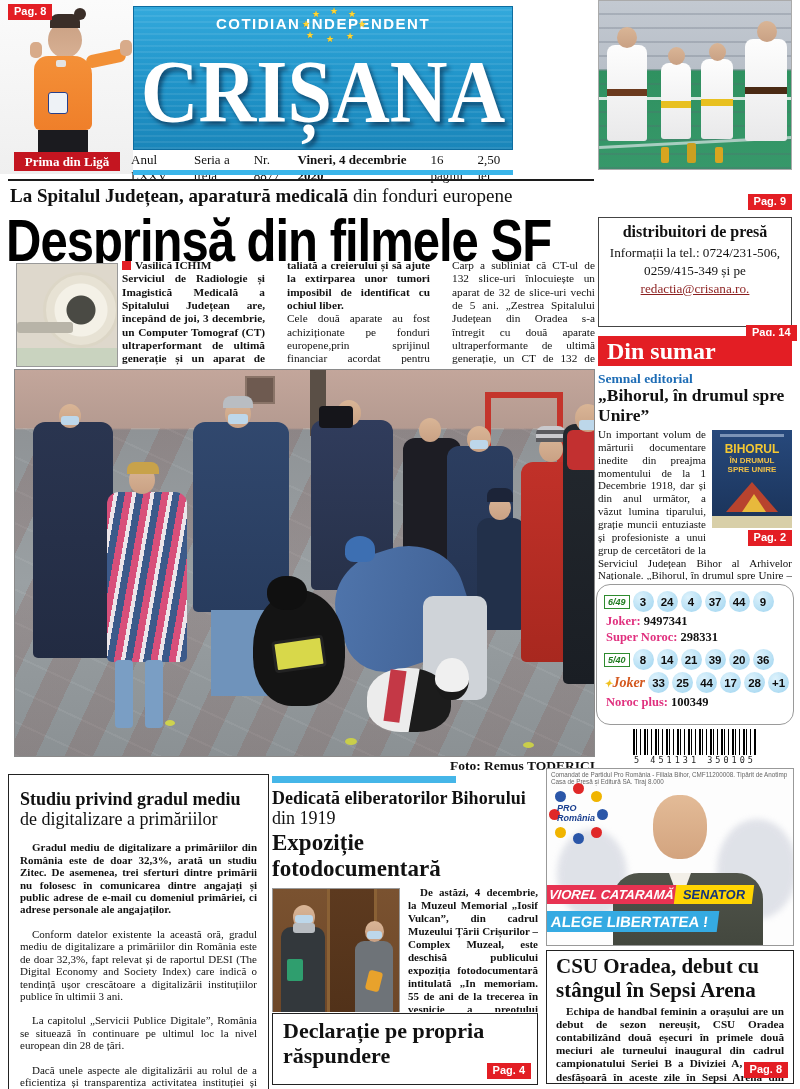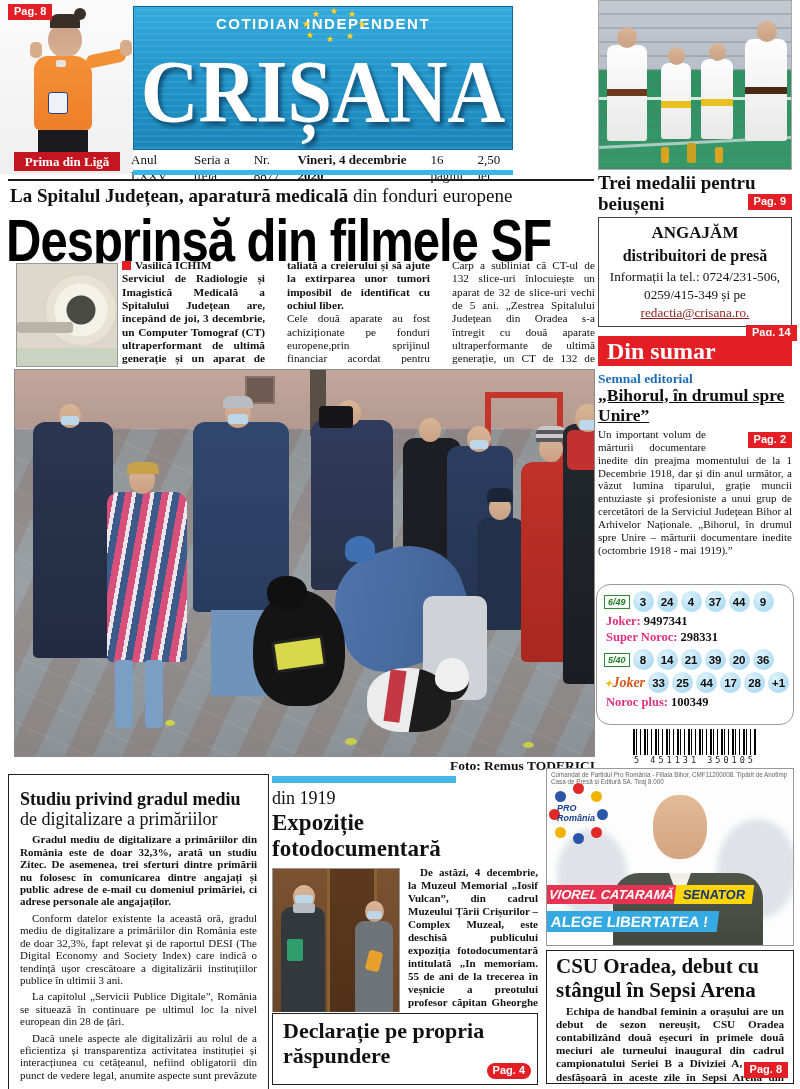--- a/index.html
+++ b/index.html
@@ -47,54 +47,54 @@
   .pp{position:absolute;border-radius:12px 12px 5px 5px;}
   .hd{position:absolute;border-radius:50%;background:linear-gradient(180deg,#d9b596,#c9a184);}
   .msk{position:absolute;background:#bdd7ea;border-radius:3px;}
   .credit{left:295px;top:758px;width:300px;text-align:right;font:bold 13.5px "Liberation Serif",serif;}
   
   .digital{left:8px;top:774px;width:261px;height:356px;border:1.5px solid #222;box-sizing:border-box;
            padding:14px 11px;overflow:hidden;}
   .digital .k1{font:bold 18px "Liberation Serif",serif;line-height:1.12;}
   .digital .k2{font:18px "Liberation Serif",serif;line-height:1.12;}
   .digital h2{margin:2px 0 5px;font:bold 25px "Liberation Serif",serif;}
-  .digital p{margin:4px 0 4px;font:11px "Liberation Serif",serif;line-height:1.13;text-align:justify;text-indent:12px;}
+  .digital p{margin:12px 0 4px;font:11px "Liberation Serif",serif;line-height:1.13;text-align:justify;text-indent:12px;}
   .digital p.b{font-weight:bold;}
   
   .cyanbar{left:272px;top:776px;width:184px;height:7px;background:#45b6e8;}
   .expo{left:272px;top:788px;width:266px;height:224px;overflow:hidden;}
   .expo .k1{font:bold 18px "Liberation Serif",serif;line-height:1.12;}
   .expo .k2{font:18px "Liberation Serif",serif;line-height:1.12;}
   .expo h2{margin:2px 0 4px;font:bold 23px "Liberation Serif",serif;}
   .expo .photo{float:left;width:128px;height:150px;margin:2px 8px 2px 0;border:1px solid #999;
       background:linear-gradient(180deg,#7a5230,#6b4527);overflow:hidden;position:relative;box-sizing:border-box;}
   .expo p{margin:0 0 3px;font:bold 11px "Liberation Serif",serif;line-height:1.18;text-align:justify;text-indent:12px;}
   .declbox{left:272px;top:1013px;width:266px;height:72px;border:1.5px solid #222;box-sizing:border-box;
            padding:4px 10px;position:absolute;}
   .declbox h2{margin:0;font:bold 22px "Liberation Serif",serif;line-height:1.15;}
-  .declbox .badge{position:absolute;right:6px;bottom:5px;border-radius:8px;}
+  .declbox .badge{position:absolute;right:6px;bottom:5px;}
   
   .karate{left:598px;top:0;width:194px;height:170px;overflow:hidden;border:1px solid #aaa;box-sizing:border-box;
     background:repeating-linear-gradient(0deg,rgba(90,100,115,.25) 0 2px,rgba(0,0,0,0) 2px 14px),
                linear-gradient(180deg,#c3c9d1 0,#b8bfc8 68px,#2f9160 70px,#37986a 100%);}
   .kr{position:absolute;background:linear-gradient(180deg,#fdfdfd,#e9e9ea);border-radius:8px 8px 3px 3px;}
   .belt{position:absolute;height:7px;width:100%;left:0;}
   .khead{left:598px;top:173px;width:194px;font:bold 19px "Liberation Serif",serif;line-height:1.1;}
   .khead .badge{position:absolute;right:0;top:21px;}
   .adbox{left:598px;top:217px;width:194px;height:110px;border:1.5px solid #444;box-sizing:border-box;
          text-align:center;padding-top:5px;}
   .adbox .l1{font:bold 17px "Liberation Serif",serif;margin-bottom:4px;}
   .adbox .l2{font:bold 16px "Liberation Serif",serif;margin-bottom:4px;}
   .adbox .l3{font:13.2px "Liberation Serif",serif;margin-bottom:2px;}
   .adbox .em{font:13.2px "Liberation Serif",serif;color:#8b1f1f;text-decoration:underline;}
   .badge14{left:746px;top:325px;}
   .dinsumar{left:598px;top:336px;width:194px;height:30px;background:#e31e24;color:#fff;
             font:bold 24px "Liberation Serif",serif;line-height:30px;padding-left:9px;box-sizing:border-box;}
   .semnal{left:598px;top:371px;color:#1d6cb5;font:bold 13.5px "Liberation Serif",serif;}
-  .bihead{left:598px;top:386px;width:194px;font:bold 17.5px "Liberation Serif",serif;line-height:1.12;text-decoration:underline;}
+  .bihead{left:598px;top:386px;width:194px;font:bold 17.5px "Liberation Serif",serif;line-height:1.12;}
   .bibody{left:598px;top:428px;width:194px;height:152px;font:11px "Liberation Serif",serif;
           line-height:1.17;text-align:justify;overflow:hidden;}
   .bookwrap{float:right;width:80px;margin:2px 0 2px 6px;text-align:right;}
   .book{width:80px;height:98px;background:linear-gradient(180deg,#27497c,#1a3258);position:relative;overflow:hidden;}
   .book .auth{position:absolute;top:4px;left:8px;right:8px;height:3px;background:#9fb4d0;opacity:.7;}
   .book .t1{position:absolute;top:12px;width:100%;text-align:center;color:#f5c832;font:bold 12px "Liberation Sans",sans-serif;}
   .book .t2{position:absolute;top:26px;width:100%;text-align:center;color:#f0c048;font:bold 8px "Liberation Sans",sans-serif;line-height:9px;}
   .book .mt{position:absolute;bottom:16px;left:14px;width:0;height:0;
             border-left:26px solid transparent;border-right:26px solid transparent;border-bottom:30px solid #b8432e;}
   .book .mt2{position:absolute;bottom:16px;left:30px;width:0;height:0;
@@ -266,20 +266,21 @@
     <div class="k1">Studiu privind gradul mediu</div>
     <div class="k2">de digitalizare a primăriilor</div>
     <p class="b">Gradul mediu de digitalizare a primăriilor din România este de doar 32,3%, arată un studiu Zitec. De asemenea, trei sferturi dintre primării nu folosesc în comunicarea dintre angajați și public adrese de e-mail cu domeniul primăriei, ci adrese personale ale angajaților.</p>
     <p>Conform datelor existente la această oră, gradul mediu de digitalizare a primăriilor din România este de doar 32,3%, fapt relevat și de raportul DESI (The Digital Economy and Society Index) care indică o tendință ușor crescătoare a digitalizării instituțiilor publice în ultimii 3 ani.</p>
     <p>La capitolul „Servicii Publice Digitale”, România se situează în continuare pe ultimul loc la nivel european din 28 de țări.</p>
     <p><span>Dacă unele aspecte ale digitalizării au rolul de a eficientiza și transparentiza activitatea instituției și interacțiunea cu cetățeanul, nefiind obligatorii din punct de vedere legal, anumite aspecte sunt prevăzute ...</span> </p>
   </div>
 
   <div class="abs cyanbar"></div>
   <div class="abs expo">
+    <div class="k1">Dedicată eliberatorilor Bihorului</div>
     <div class="k2">din 1919</div>
     <h2>Expoziție fotodocumentară</h2>
     <div class="photo">
       <div class="abs" style="left:54px;top:0;width:44px;height:150px;background:linear-gradient(180deg,#5d3a1f,#4f3018);border-left:3px solid #8a6135;border-right:3px solid #8a6135;"></div>
       <div class="abs" style="left:8px;top:38px;width:44px;height:110px;border-radius:10px 10px 0 0;background:#33383c;"></div>
       <div class="hd" style="left:20px;top:16px;width:22px;height:24px;"></div>
       <div class="abs" style="left:20px;top:34px;width:22px;height:10px;background:#b9bdc2;border-radius:3px;"></div>
       <div class="msk" style="left:22px;top:26px;width:18px;height:8px;"></div>
       <div class="abs" style="left:14px;top:70px;width:16px;height:22px;background:#2f9e6e;border-radius:2px;"></div>
       <div class="abs" style="left:82px;top:52px;width:38px;height:96px;border-radius:9px 9px 0 0;background:#6e7378;"></div>
@@ -308,38 +309,44 @@
     <div class="belt" style="top:98px;background:#e8c020;left:102px;width:32px;"></div>
     <div class="hd" style="left:110px;top:42px;width:17px;height:18px;"></div>
     <div class="kr" style="left:146px;top:38px;width:42px;height:102px;"></div>
     <div class="belt" style="top:86px;background:#4a2a14;left:146px;width:42px;"></div>
     <div class="hd" style="left:158px;top:20px;width:20px;height:21px;"></div>
     <div class="abs" style="left:62px;top:146px;width:8px;height:16px;background:#d8a520;border-radius:2px;"></div>
     <div class="abs" style="left:88px;top:142px;width:9px;height:20px;background:#caa020;border-radius:2px;"></div>
     <div class="abs" style="left:116px;top:146px;width:8px;height:16px;background:#d8a520;border-radius:2px;"></div>
   </div>
   <div class="abs khead">
-    <span>Trei medalii pentru beiușeni</span>
     <span class="badge">Pag. 9</span>
   </div>
 
   <div class="abs adbox">
-    <div class="l1">ANGAJĂM</div>
     <div class="l2">distribuitori de presă</div>
     <div class="l3">Informații la tel.: 0724/231-506,</div>
     <div class="l3">0259/415-349 și pe</div>
     <div class="em">redactia@crisana.ro.</div>
   </div>
   <span class="abs badge badge14">Pag. 14</span>
 
   <div class="abs dinsumar">Din sumar</div>
   <div class="abs semnal">Semnal editorial</div>
   <div class="abs bihead">„Bihorul, în drumul spre Unire”</div>
   <div class="abs bibody">
     <div class="bookwrap">
+      <div class="book">
+        <div class="auth"></div>
+        <div class="t1">BIHORUL</div>
+        <div class="t2"><span>ÎN DRUMUL</span><br><span>SPRE UNIRE</span></div>
+        <div class="mt"></div>
+        <div class="mt2"></div>
+        <div class="bb"></div>
+      </div>
       <span class="badge" style="margin-top:2px;">Pag. 2</span>
     </div>
     <span>Un important volum de mărturii documentare inedite din preajma momentului de la 1 Decembrie 1918, dar și din anul următor, a văzut lumina tiparului, grație muncii entuziaste și profesioniste a unui grup de cercetători de la Serviciul Județean Bihor al Arhivelor Naționale. „Bihorul, în drumul spre Unire – mărturii documentare inedite (octombrie 1918 - mai 1919).”</span>
   </div>
 
   <div class="abs lotto">
     <div class="lrow">
       <span class="glogo">6/49</span>
       <span class="ball">3</span>
       <span class="ball">24</span>

